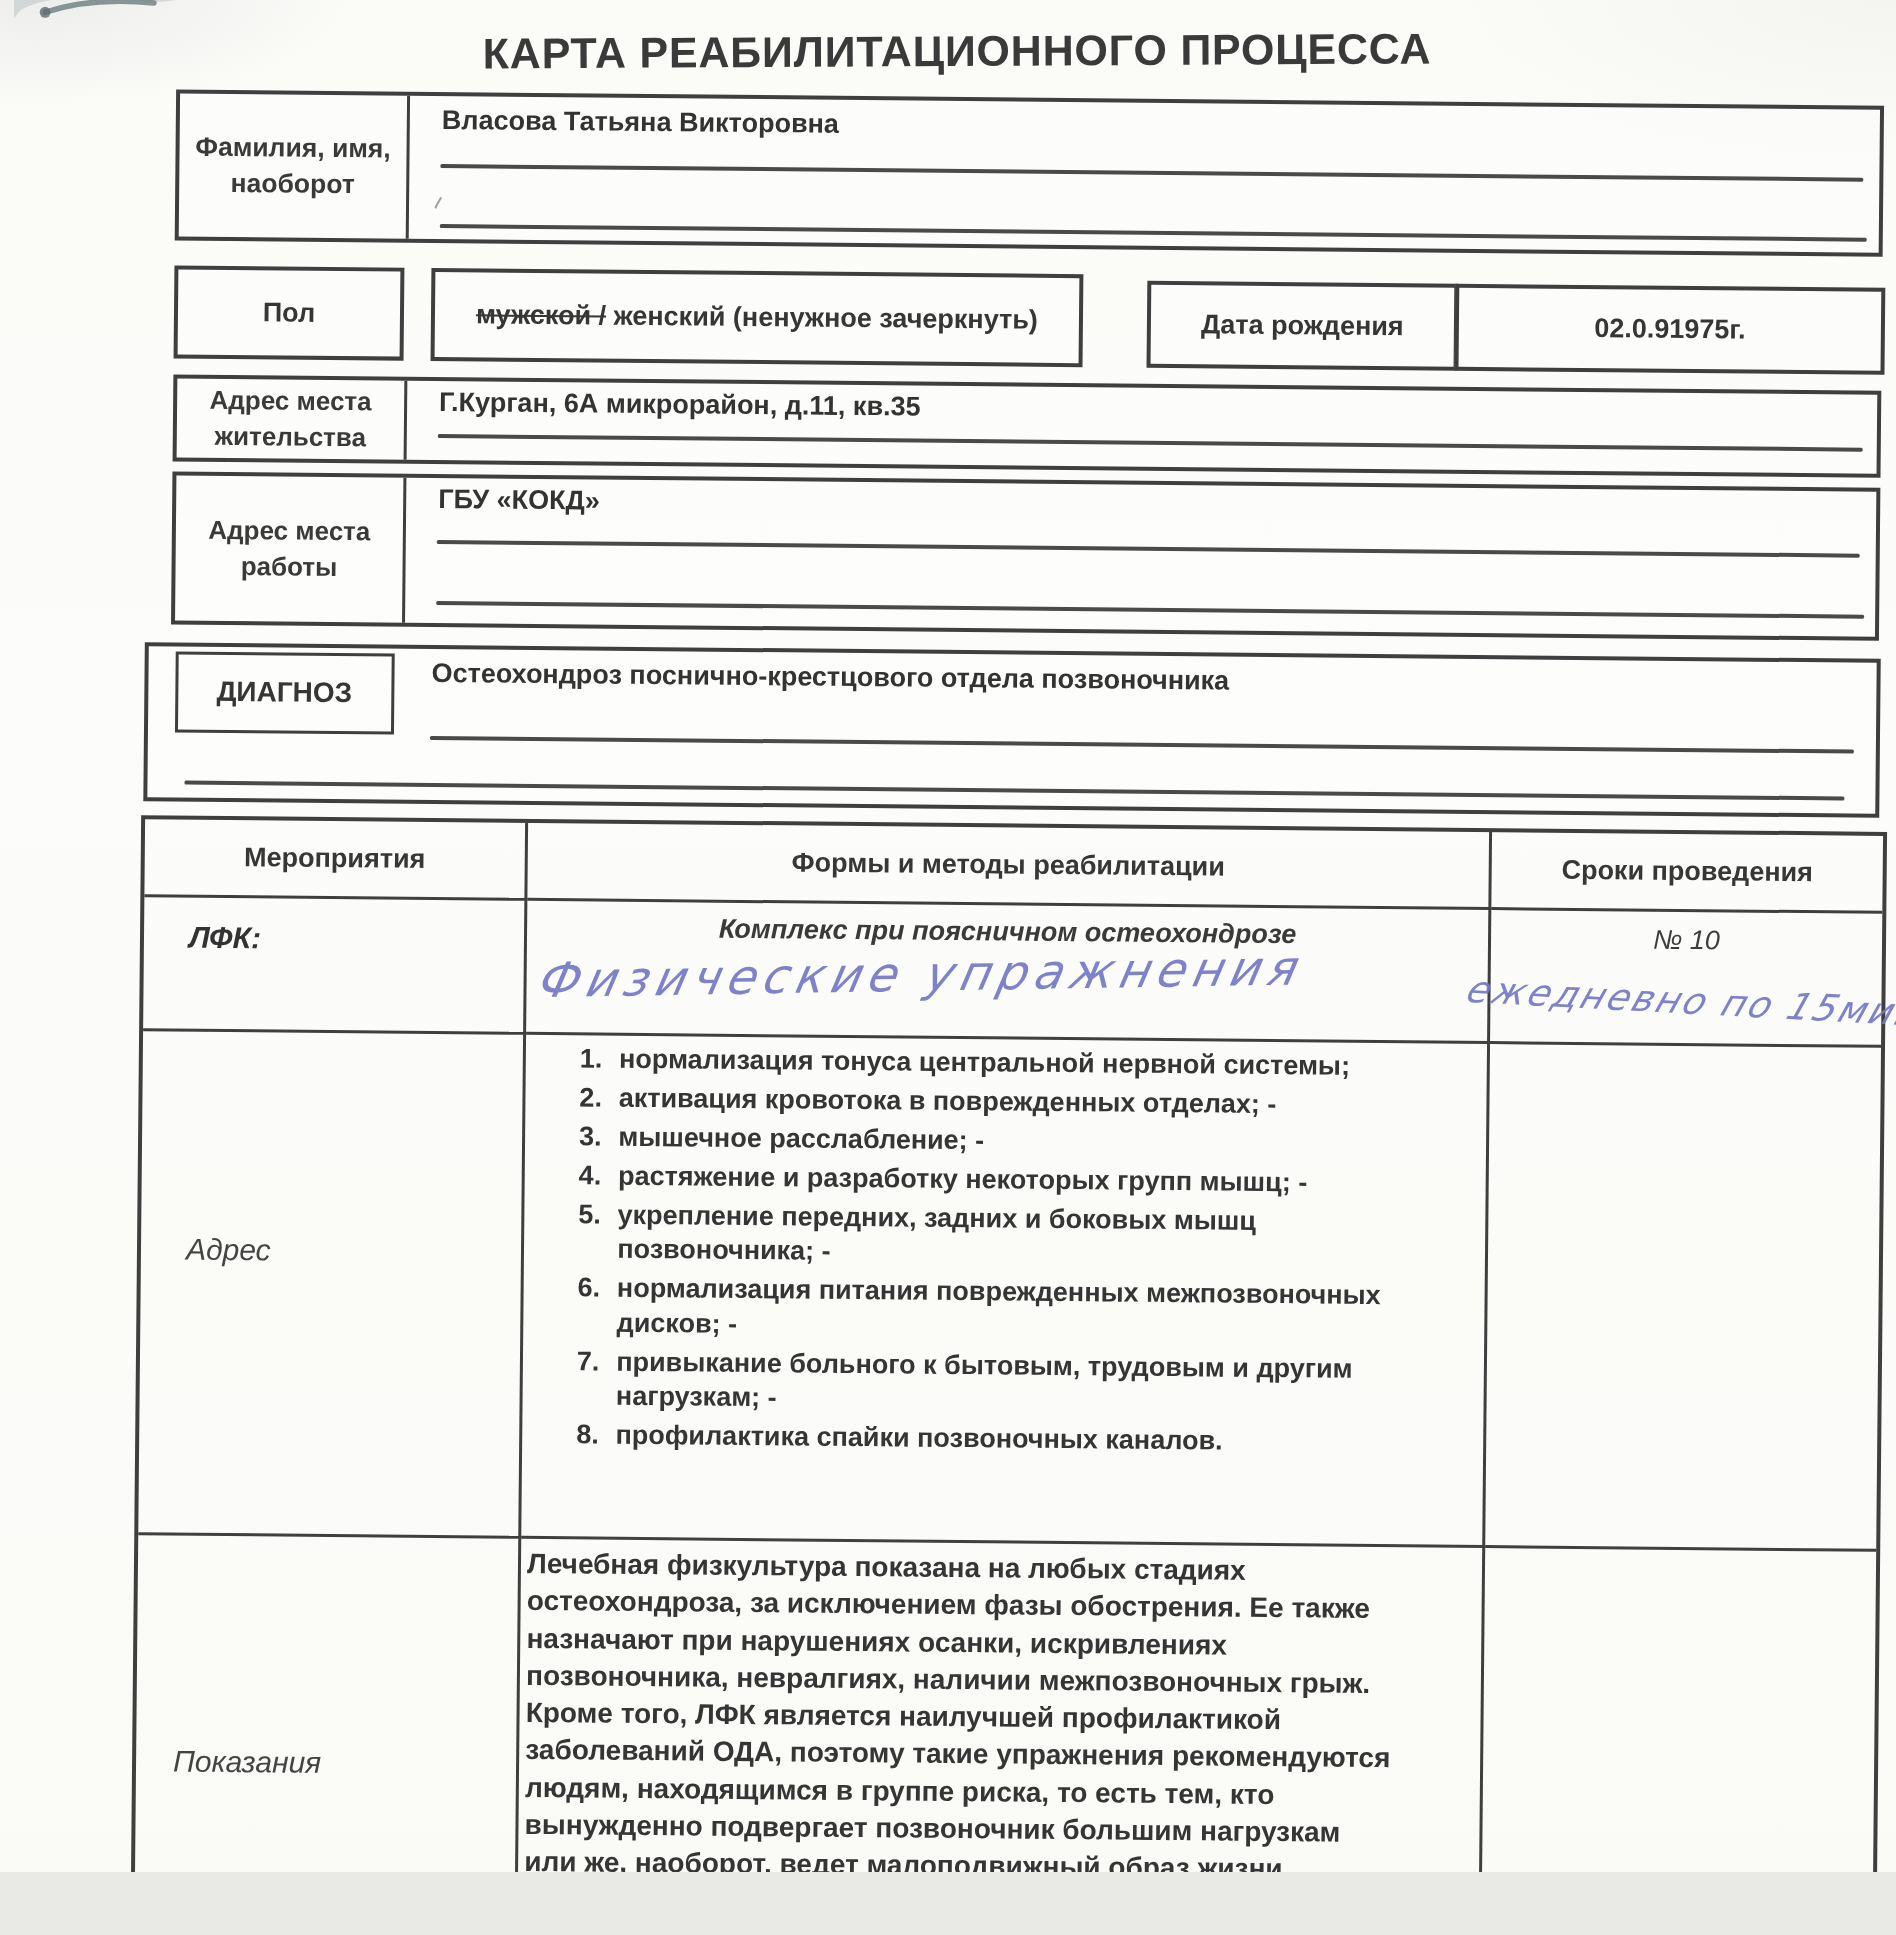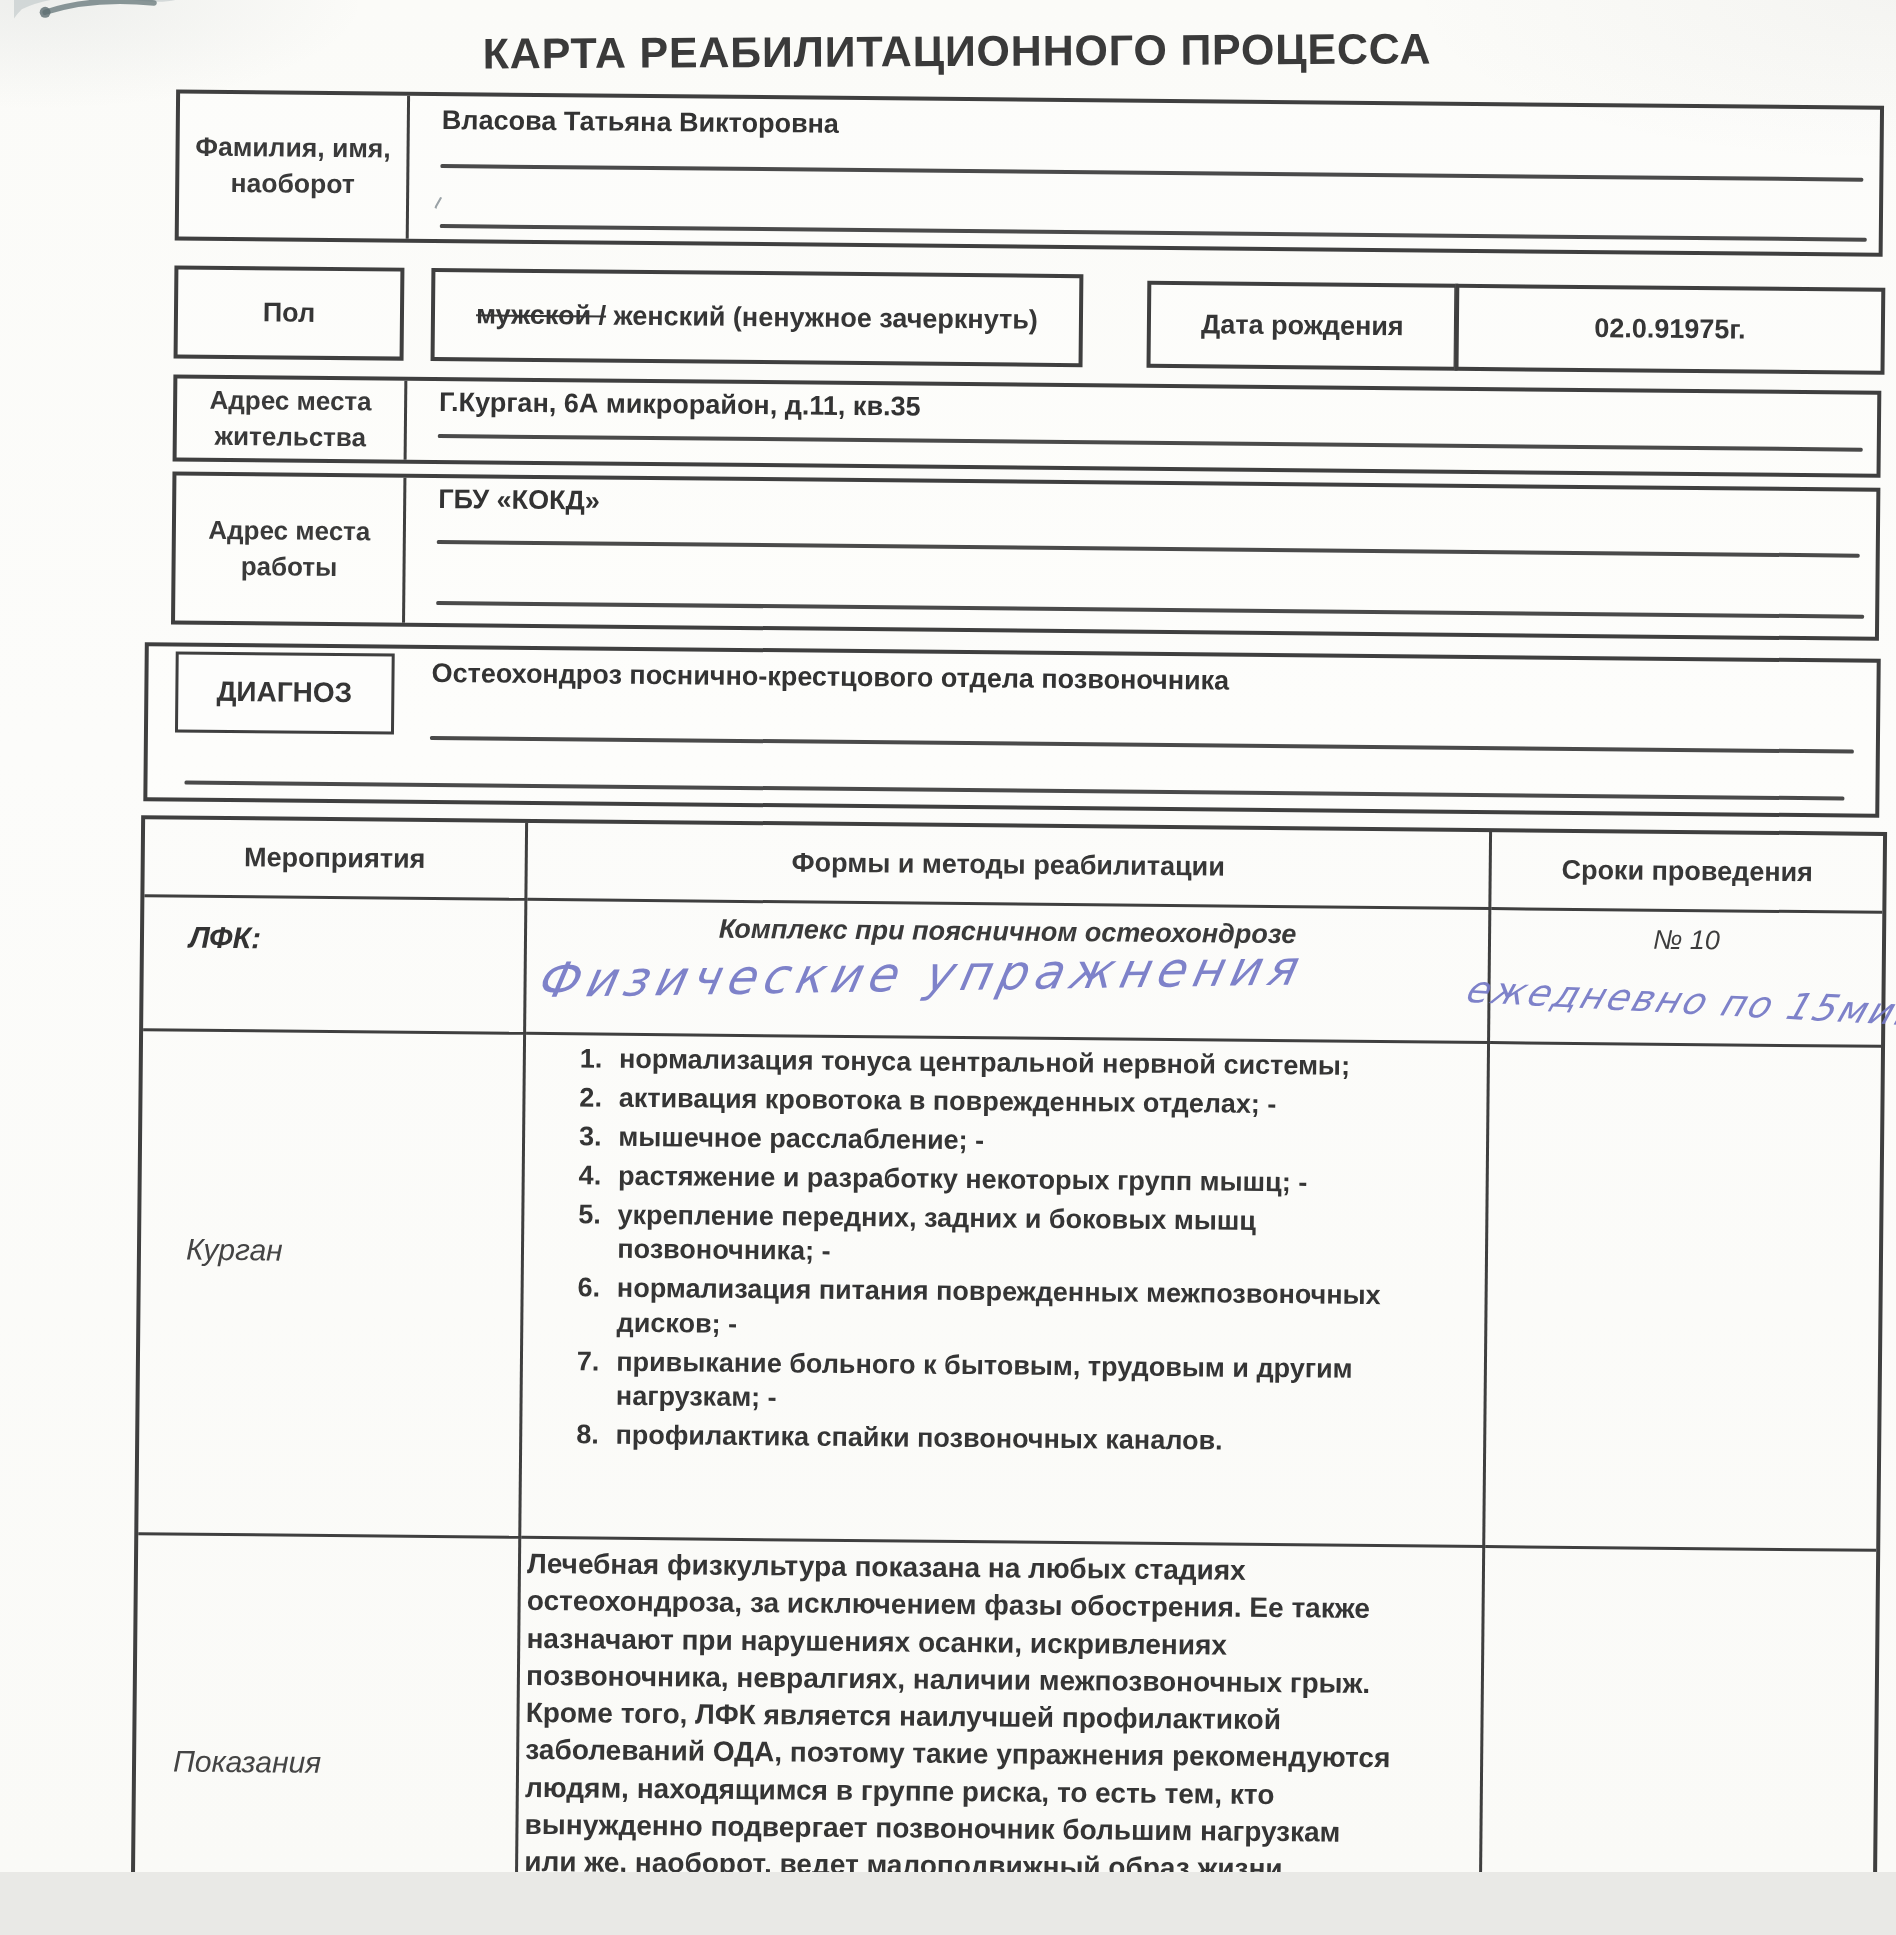--- a/index.html
+++ b/index.html
@@ -224,21 +224,21 @@
       <div class="cell">
         <div class="method-title">Комплекс при поясничном остеохондрозе</div>
         <div class="handwriting hw-method">Физические  упражнения</div>
       </div>
       <div class="cell last-col">
         <div class="term-no">№ 10</div>
         <div class="handwriting hw-term">ежедневно по 15мин</div>
       </div>
 
       <div class="cell">
-        <div class="activity-label" style="top:201px;">Курган</div>
+        <div class="activity-label" style="top:201px;">Адрес</div>
       </div>
       <div class="cell">
         <ol class="tasks-list">
           <li>нормализация тонуса центральной нервной системы;</li>
           <li>активация кровотока в поврежденных отделах; -</li>
           <li>мышечное расслабление; -</li>
           <li>растяжение и разработку некоторых групп мышц; -</li>
           <li>укрепление передних, задних и боковых мышц позвоночника; -</li>
           <li>нормализация питания поврежденных межпозвоночных дисков; -</li>
           <li>привыкание больного к бытовым, трудовым и другим нагрузкам; -</li>

